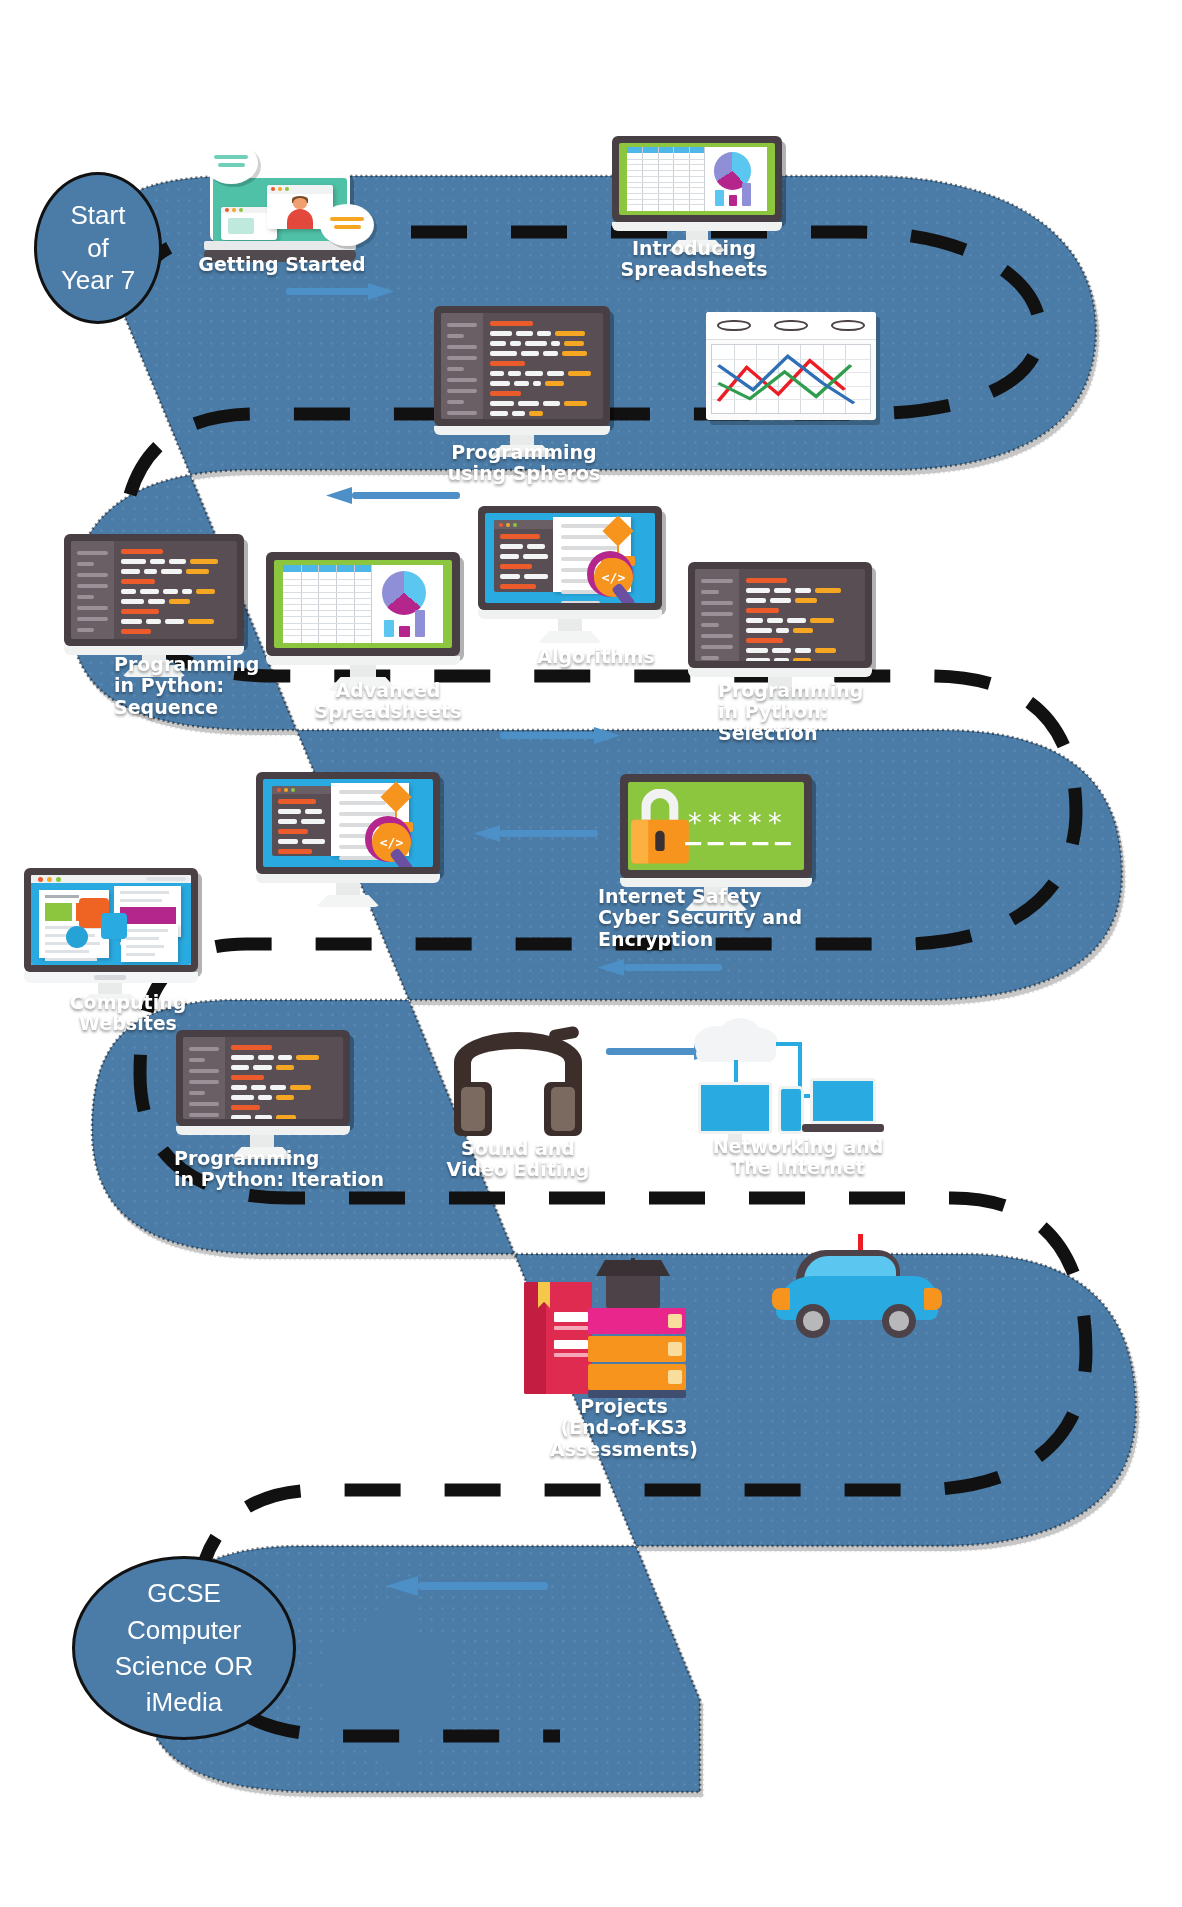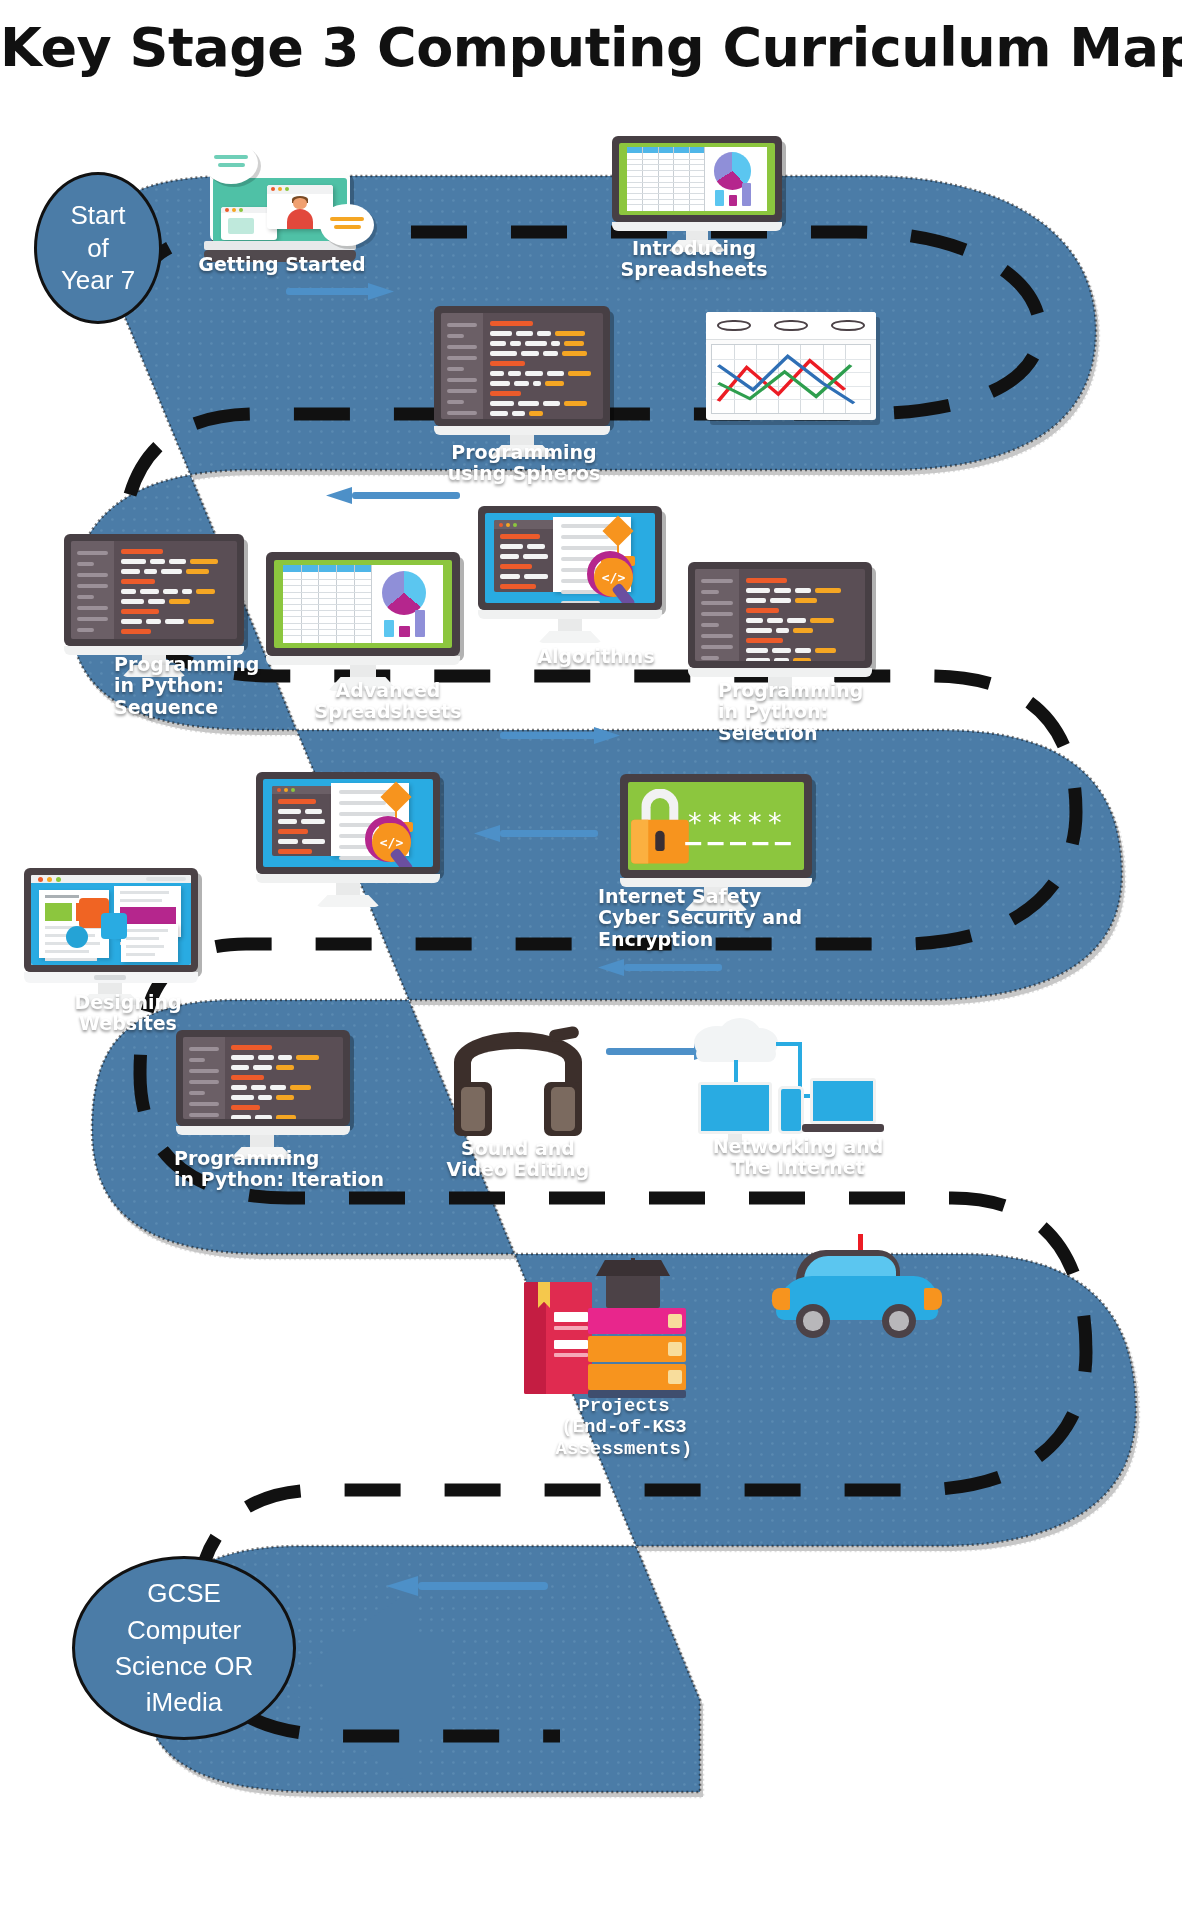--- a/index.html
+++ b/index.html
@@ -213,21 +213,20 @@
   .ppf .tbl{ position:absolute; left:3%; right:3%; top:30%; bottom:6%; background:#fff; border:1px solid #c9cfd4;}
   .ppf .tbl .vl{ position:absolute; top:0;bottom:0;width:1px;background:#d6dbdf;}
   .ppf .tbl .hl{ position:absolute; left:0;right:0;height:1px;background:#e2e6e9;}
   .ppf .pill{ width:14%; height:32%; background:#f7941e; border-radius:2px;}
 </style>
 </head>
 <body>
 
 <div id="stage">
 
-  <div id="title">Key Stage 3 Computing Curriculum Map</div>
 
   <svg id="road-svg" viewBox="0 0 1182 1907">
     <defs>
       <pattern id="dots" width="11" height="11" patternUnits="userSpaceOnUse">
         <circle cx="2.4" cy="2.4" r="1.25" fill="#6f9cc0" opacity="0.85"></circle>
       </pattern>
       <filter id="sh" x="-12%" y="-12%" width="130%" height="130%">
         <feDropShadow dx="3" dy="5" stdDeviation="0" flood-color="#000" flood-opacity="0.22"></feDropShadow>
       </filter>
     </defs>
@@ -932,21 +931,21 @@
             </div>
           </div>
         </div>
       </div>
       <div class="mon-chin" style="left:0; top:104px; width:174px; height:11px; background:#f4f5f6;"></div>
       <div style="position:absolute;left:70px;top:107px;width:32px;height:5px;background:#d6d9db;border-radius:2px;"></div>
       <div class="mon-neck" style="left:74px; top:115px; width:24px; height:13px;"></div>
       <div class="mon-foot" style="left:54px; top:126px; width:64px; height:11px;
            clip-path:polygon(18% 0,82% 0,100% 100%,0 100%);"></div>
     </div>
-    <div class="node-label label-c" style="left:104px; top:124px; width:220px;">Designing
+    <div class="node-label label-c" style="left:104px; top:124px; width:220px;">Computing
 Websites</div>
   </div>
 
   <div class="node" style="left:176px; top:1030px; width:180px; height:130px;">
     <div class="mon" style="position:absolute; inset:0;">
       <div class="mon-bezel" style="width:174px; height:96px;"></div>
       <div class="mon-screen" style="left:7px; top:7px; width:160px; height:82px;">
         <div class="code-wrap">
           <div class="code-gut">
               <i></i>
@@ -1076,21 +1075,21 @@
       <div style="position:absolute;left:42px;top:103px;width:34px;height:4px;background:#f6a8b8;border-radius:1px;"></div>
 
       <div class="bk" style="left:76px; top:58px; width:98px; height:26px; background:#e8268c;"></div>
       <div style="position:absolute;left:156px;top:64px;width:14px;height:14px;background:#f8dd9c;border-radius:2px;"></div>
       <div class="bk" style="left:76px; top:86px; width:98px; height:26px; background:#f7941e;"></div>
       <div style="position:absolute;left:156px;top:92px;width:14px;height:14px;background:#f8dd9c;border-radius:2px;"></div>
       <div class="bk" style="left:76px; top:114px; width:98px; height:26px; background:#f7941e;"></div>
       <div style="position:absolute;left:156px;top:120px;width:14px;height:14px;background:#f8dd9c;border-radius:2px;"></div>
       <div class="bk" style="left:76px; top:140px; width:98px; height:8px; background:#3f4e6e;"></div>
     </div>
-    <div class="node-label label-c" style="left:112px; top:146px; width:250px;font-family:Liberation Mono, monospace;">Projects
+    <div class="node-label label-c" style="left:112px; top:146px; width:250px;">Projects
 (End-of-KS3
 Assessments)</div>
   </div>
 
   <div class="term" style="left:34px; top:172px; width:128px; height:152px; border-radius:50%;
               font-size:26px; line-height:1.25;">
     <span>Start</span>
     <span>of</span>
     <span>Year 7</span>
   </div>

